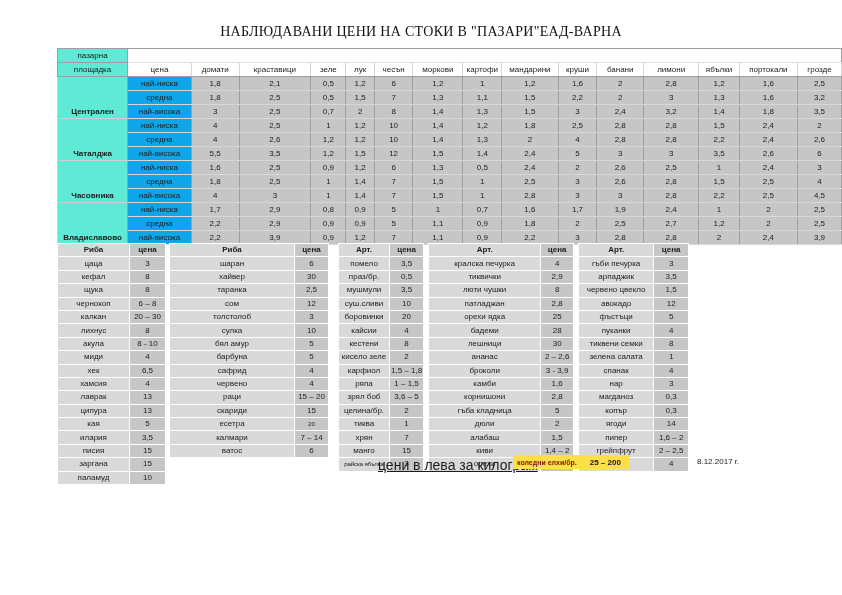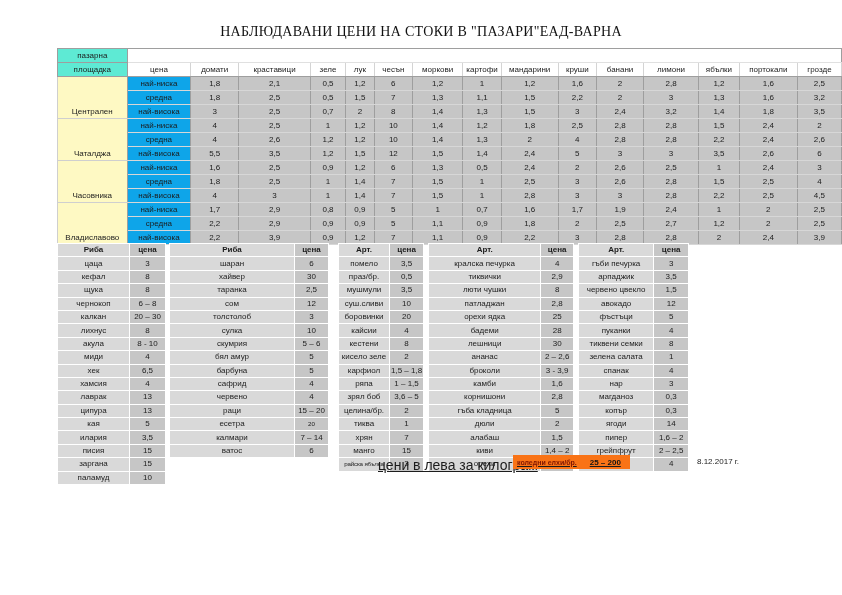--- a/index.html
+++ b/index.html
@@ -5,21 +5,21 @@
   html,body{margin:0;padding:0;}
   body{width:842px;height:595px;background:#ffffff;font-family:"Liberation Sans",sans-serif;color:#1c1c1c;position:relative;overflow:hidden;}
   .title{position:absolute;top:24px;left:0;width:842px;text-align:center;font-family:"Liberation Serif",serif;font-size:14px;color:#111;letter-spacing:.3px;}
   
   table.market{position:absolute;left:57px;top:48px;border-collapse:collapse;table-layout:fixed;font-size:8px;border:1px solid #9e9e9e;}
   table.market td{padding:0 2px;height:13px;line-height:12px;text-align:center;overflow:hidden;white-space:nowrap;}
   td.corner{background:#5eead4;border:1px solid #9e9e9e;text-align:left;padding-left:6px;height:11px;}
   td.corner2{height:15px;}
   td.blank{background:#ffffff;border-bottom:1px solid #e0e0e0;height:11px;}
   td.phead{background:#ffffff;border-left:1px solid #d4d4d4;border-right:1px solid #d4d4d4;border-bottom:1px solid #9e9e9e;height:15px;}
-  td.mcell{background:#fef9c3;vertical-align:bottom;text-align:left;font-weight:normal;padding-left:2px;border:1px solid #cfcfcf;border-right:1px solid #9e9e9e;}
+  td.mcell{background:#5eead4;vertical-align:bottom;text-align:left;font-weight:bold;padding-left:2px;border:1px solid #cfcfcf;border-right:1px solid #9e9e9e;}
   td.level{background:#0ea5e9;text-align:left;padding-left:4px;border-left:1px solid #9e9e9e;border-right:1px solid #9e9e9e;border-top:1px solid #d7d7d7;border-bottom:1px solid #d7d7d7;}
   td.val{background:#c6c6c6;border-left:1px solid #9e9e9e;border-right:1px solid #9e9e9e;border-top:1px solid #d7d7d7;border-bottom:1px solid #d7d7d7;}
   
   #plists{position:absolute;left:57px;top:243px;display:flex;align-items:flex-start;}
   table.plist{border-collapse:collapse;font-size:8px;border:1px solid #9e9e9e;table-layout:fixed;}
   table.plist td{height:12.4px;line-height:12px;text-align:center;border:1px solid #ffffff;padding:0 1px;overflow:hidden;white-space:nowrap;}
   table.plist td.name{background:#d9d9d9;}
   table.plist td.price{background:#c6c6c6;}
   table.plist tr.hdr td{font-weight:bold;}
   .pl-0{margin-right:3px}.pl-1{margin-right:9px}.pl-2{margin-right:4px}.pl-3{margin-right:4px}
@@ -396,42 +396,42 @@
         </tr>
         <tr>
           <td class="name">толстолоб</td>
           <td class="price">3</td>
         </tr>
         <tr>
           <td class="name">сулка</td>
           <td class="price">10</td>
         </tr>
         <tr>
-          <td class="name">скумрия</td>
-          <td class="price">5 – 6</td>
-        </tr>
-        <tr>
           <td class="name">бял амур</td>
           <td class="price">5</td>
         </tr>
         <tr>
           <td class="name">барбуна</td>
           <td class="price">5</td>
         </tr>
         <tr>
           <td class="name">сафрид</td>
           <td class="price">4</td>
         </tr>
         <tr>
           <td class="name">червено</td>
           <td class="price">4</td>
         </tr>
         <tr>
           <td class="name">раци</td>
           <td class="price">15 – 20</td>
+        </tr>
+        <tr>
+          <td class="name">скариди</td>
+          <td class="price">15</td>
         </tr>
         <tr>
           <td class="name">есетра</td>
           <td class="price">20</td>
         </tr>
         <tr>
           <td class="name">калмари</td>
           <td class="price">7 – 14</td>
         </tr>
         <tr>
@@ -652,17 +652,17 @@
         </tr>
         <tr>
           <td class="name">леща</td>
           <td class="price">4</td>
         </tr>
       </tbody>
     </table>
   </div>
 
 <div class="note">цени в лева за килограм</div>
-<div class="badge" style="background: #f97316; text-decoration: underline;">
+<div class="badge" style="background: #fde047;">
   <span class="lbl">коледни елхи/бр.</span>
   <span class="val">25 – 200</span>
 </div>
 <div class="date">8.12.2017 г.</div>
 
 </body></html>

